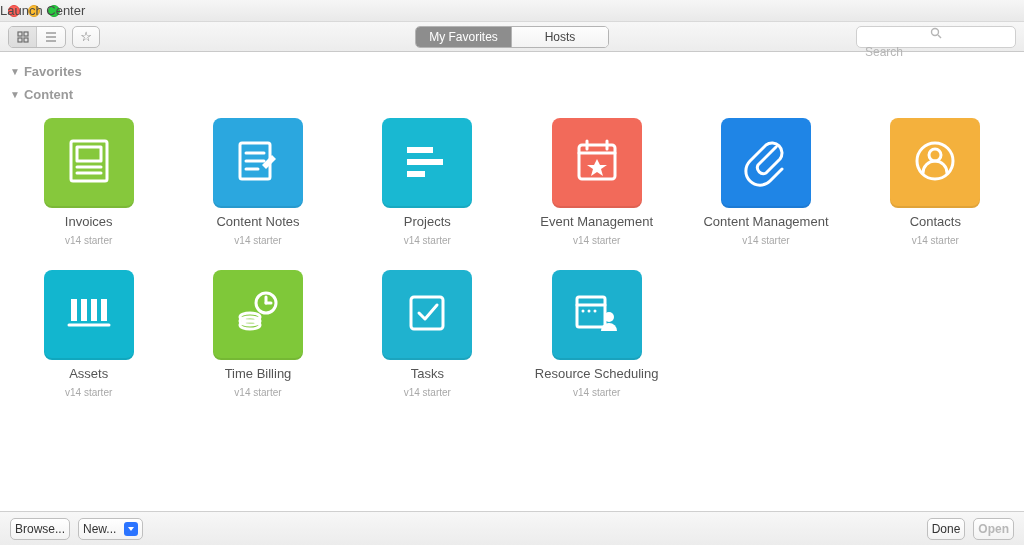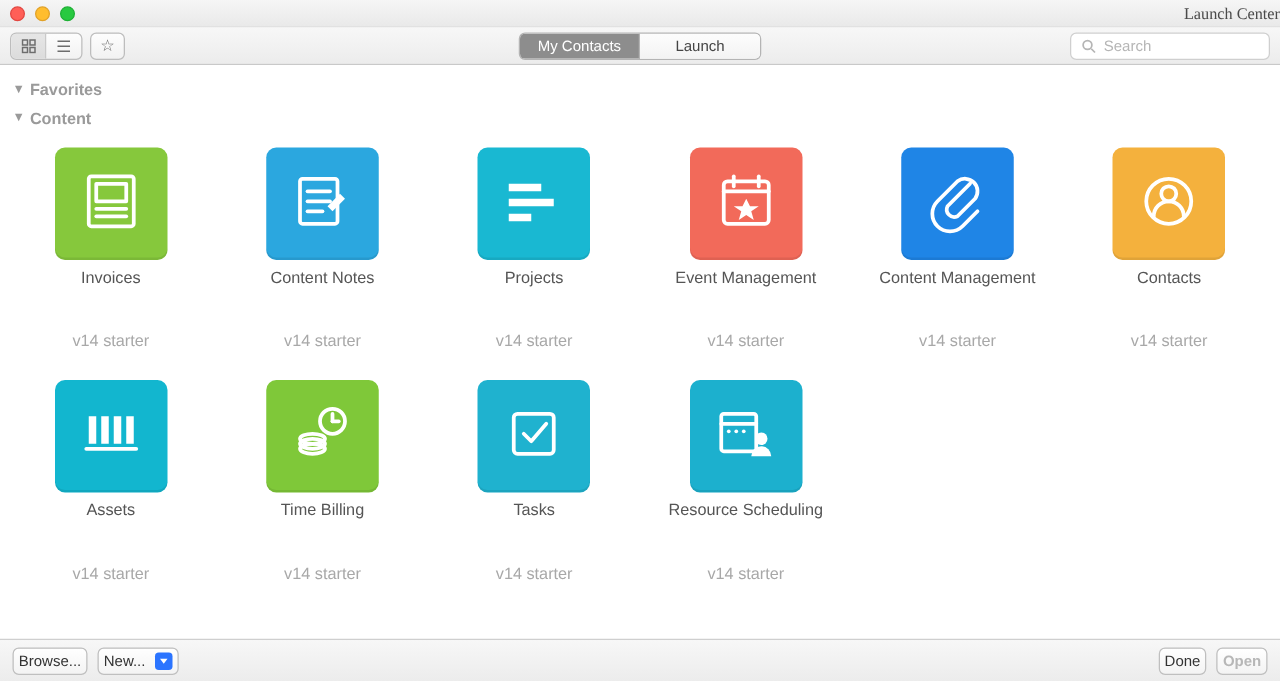--- a/index.html
+++ b/index.html
@@ -12,21 +12,21 @@
     border-bottom: 1px solid #d9d9d9;
     display: flex;
     align-items: center;
     position: relative;
   }
   .traffic { display: flex; gap: 8px; margin-left: 8px; }
   .traffic span { width: 12px; height: 12px; border-radius: 50%; display: block; }
   .tl-close { background:#ff5f57; border:1px solid #e24640;}
   .tl-min   { background:#ffbd2e; border:1px solid #e1a127;}
   .tl-max   { background:#28c940; border:1px solid #1db034;}
-  .title { position:absolute; left:0; right:0; text-align:right; font-size:13px; color:#4a4a4a; pointer-events:none;font-family:Liberation Serif, serif;}
+  .title { position:absolute; left:0; right:0; text-align:left; font-size:13px; color:#4a4a4a; pointer-events:none;}
 
   
   .toolbar {
     height: 30px;
     background: linear-gradient(#f7f7f7, #ececec);
     border-bottom: 1px solid #c9c9c9;
     display:flex;
     align-items:center;
     padding: 0 8px;
     position: relative;
@@ -55,21 +55,21 @@
   .seg-control .tab{
     width:96px; display:flex; align-items:center; justify-content:center; font-size:12px;
     color:#444; background:linear-gradient(#fdfdfd,#f3f3f3);
   }
   .seg-control .tab.active{ background:#8d8d8d; color:#fff;}
   .seg-control .tab:first-child{border-right:1px solid #b4b4b4;}
   .tb-right{ margin-left:auto;}
   .search{
     width:160px; height:22px; border:1px solid #cfcfcf; border-radius:5px;
     background:#fff; display:flex; align-items:center; padding:0 8px; gap:6px;
-    color:#b5b5b5; font-size:12px;
+    color:#b5b5b5; font-size:12px;flex-direction:column;
   }
   .search svg{ flex:0 0 auto;}
   .search input{ border:none; outline:none; width:100%; font-size:12px; color:#333; background:transparent;}
   .search input::placeholder{color:#b5b5b5;}
 
   
   .content{
     height: calc(545px - 22px - 30px - 34px);
     overflow:auto; padding: 10px 6px 0 6px;
     background:#fff;
@@ -83,21 +83,21 @@
     display:grid; grid-template-columns: repeat(6, 1fr); gap: 12px 4px;
     padding: 4px 0 16px 0;
   }
   .card{ display:flex; flex-direction:column; align-items:center; gap:6px; padding:6px;}
   .tile{
     width:90px; height:90px; border-radius:8px; display:flex; align-items:center; justify-content:center;
     box-shadow: inset 0 -2px 0 rgba(0,0,0,0.08);
   }
   .tile svg{ width:56px; height:56px; }
   .card-title{ font-size:13px; color:#555; text-align:center;}
-  .card-sub{ font-size:13px; color:#a8a8a8;margin-top:30px;}
+  .card-sub{ font-size:10px; color:#a8a8a8;}
 
   .green1{background:#86c83c;}
   .blue1 {background:#2ba7df;}
   .cyan1 {background:#19b8d2;}
   .red1  {background:#f26a5a;}
   .blue2 {background:#1f85e6;}
   .orange1{background:#f4b13d;}
   .cyan2 {background:#12b6cf;}
   .green2{background:#7fc839;}
   .cyan3 {background:#1fb2cf;}
@@ -152,22 +152,22 @@
           </svg>
       </div>
     </div>
     <div class="star-btn">
       <span>☆</span>
     </div>
   </div>
 
   <div class="tb-center">
     <div class="seg-control">
-      <div class="tab active">My Contacts</div>
-      <div class="tab">Launch</div>
+      <div class="tab active">My Favorites</div>
+      <div class="tab">Hosts</div>
     </div>
   </div>
 
   <div class="tb-right">
     <div class="search">
       <svg width="12" height="12" viewBox="0 0 12 12" fill="none" stroke="#b5b5b5" stroke-width="1.4">
           <circle cx="5" cy="5" r="3.5"></circle>
           <line x1="8" y1="8" x2="11" y2="11"></line>
         </svg>
       <input type="text" placeholder="Search" style="">

